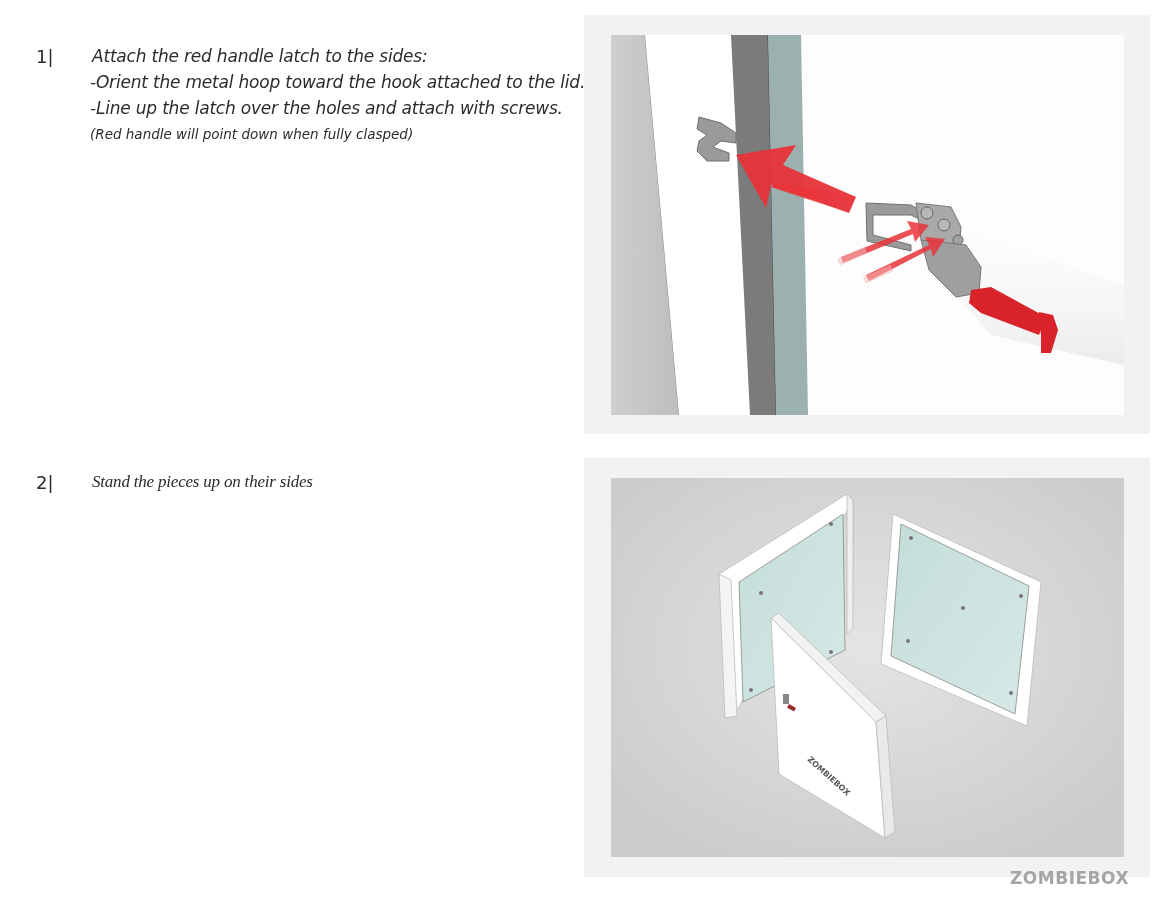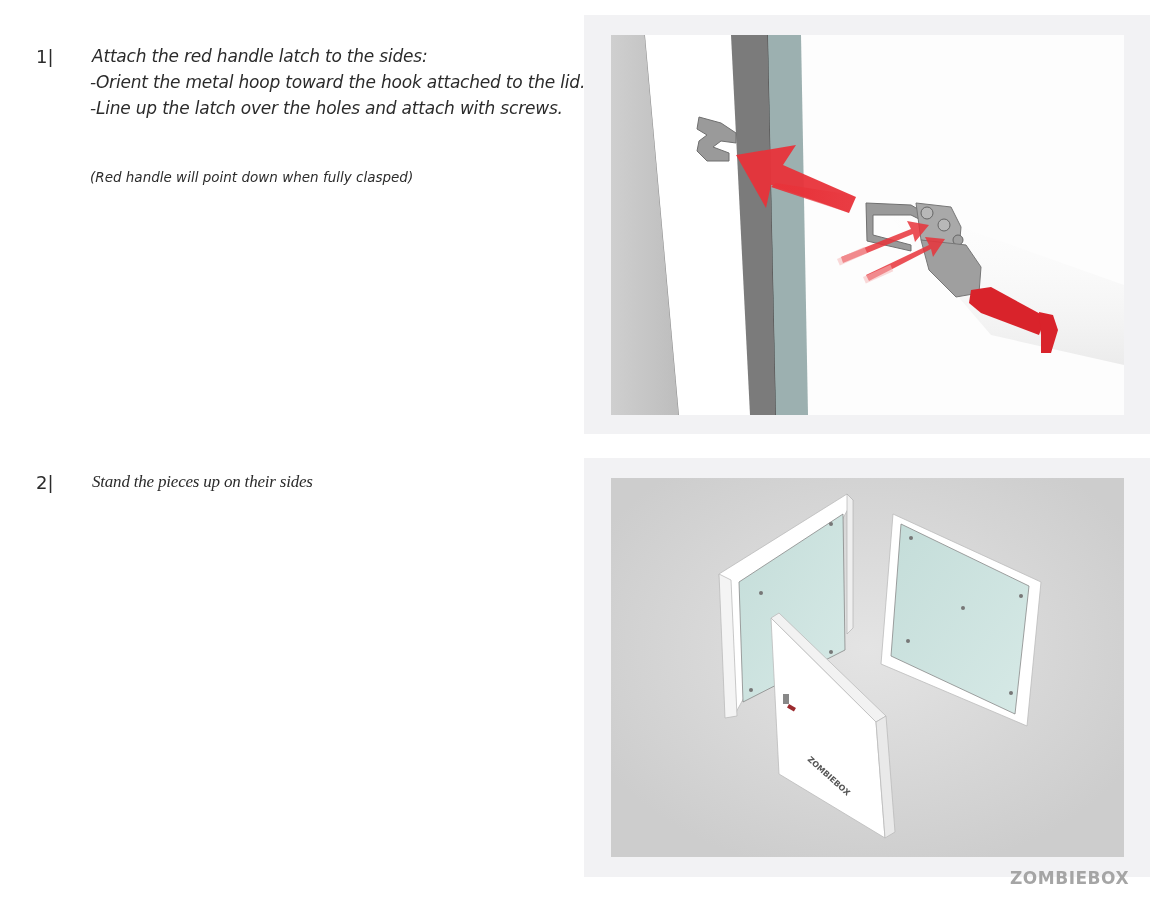--- a/index.html
+++ b/index.html
@@ -4,21 +4,21 @@
 <style>
   html, body { margin: 0; padding: 0; }
   body {
     width: 1169px; height: 898px; background: #ffffff; position: relative; overflow: hidden;
     font-family: "DejaVu Sans", "Liberation Sans", sans-serif;
   }
   .step { position: absolute; left: 36px; color: #2b2b2b; font-style: italic; }
   .step .num { position: absolute; left: 0; font-style: normal; font-size: 18px; }
   .step .line-main { position: absolute; left: 32px; font-size: 17px; white-space: nowrap; letter-spacing: -0.2px; margin-left: 24px; }
   .step .line-sub { position: absolute; left: 54px; font-size: 17px; white-space: nowrap; letter-spacing: -0.2px; }
-  .step .line-note { position: absolute; left: 54px; font-size: 13.5px; white-space: nowrap; margin-top: 43px; }
+  .step .line-note { position: absolute; left: 54px; font-size: 13.5px; white-space: nowrap; }
 
   .panel { position: absolute; left: 584px; width: 566px; background: #f2f2f4; }
   .panel .frame { position: absolute; left: 27px; width: 513px; overflow: hidden; }
 
   .brand {
     position: absolute; left: 1010px; top: 868px; font-size: 17px; font-weight: bold; font-style: normal;
     color: #a5a5a5; letter-spacing: 0.5px; font-family: "DejaVu Sans", sans-serif;
   }
 </style>
 </head>

